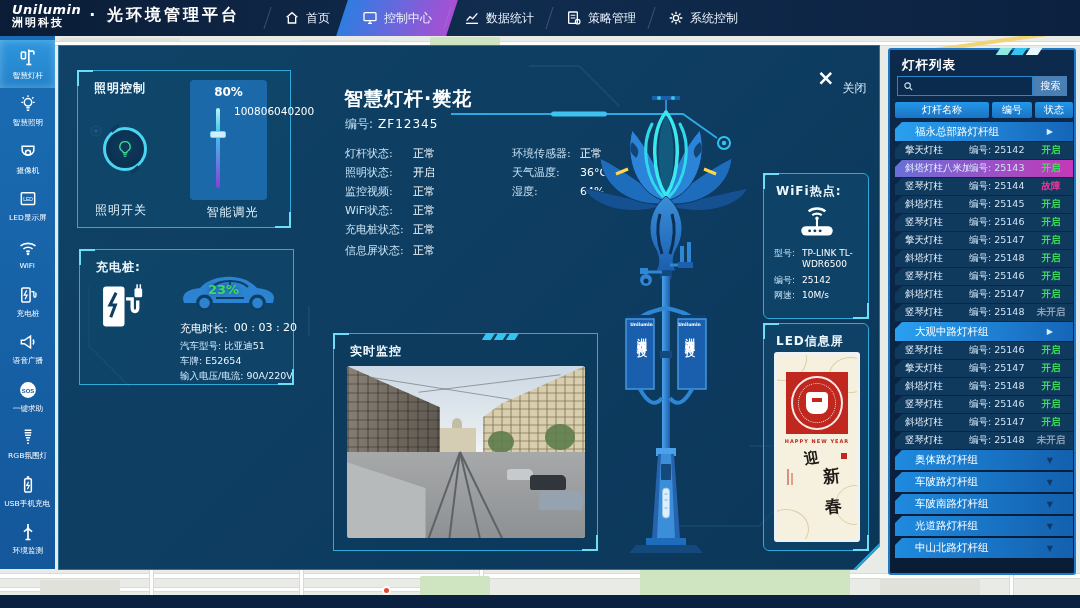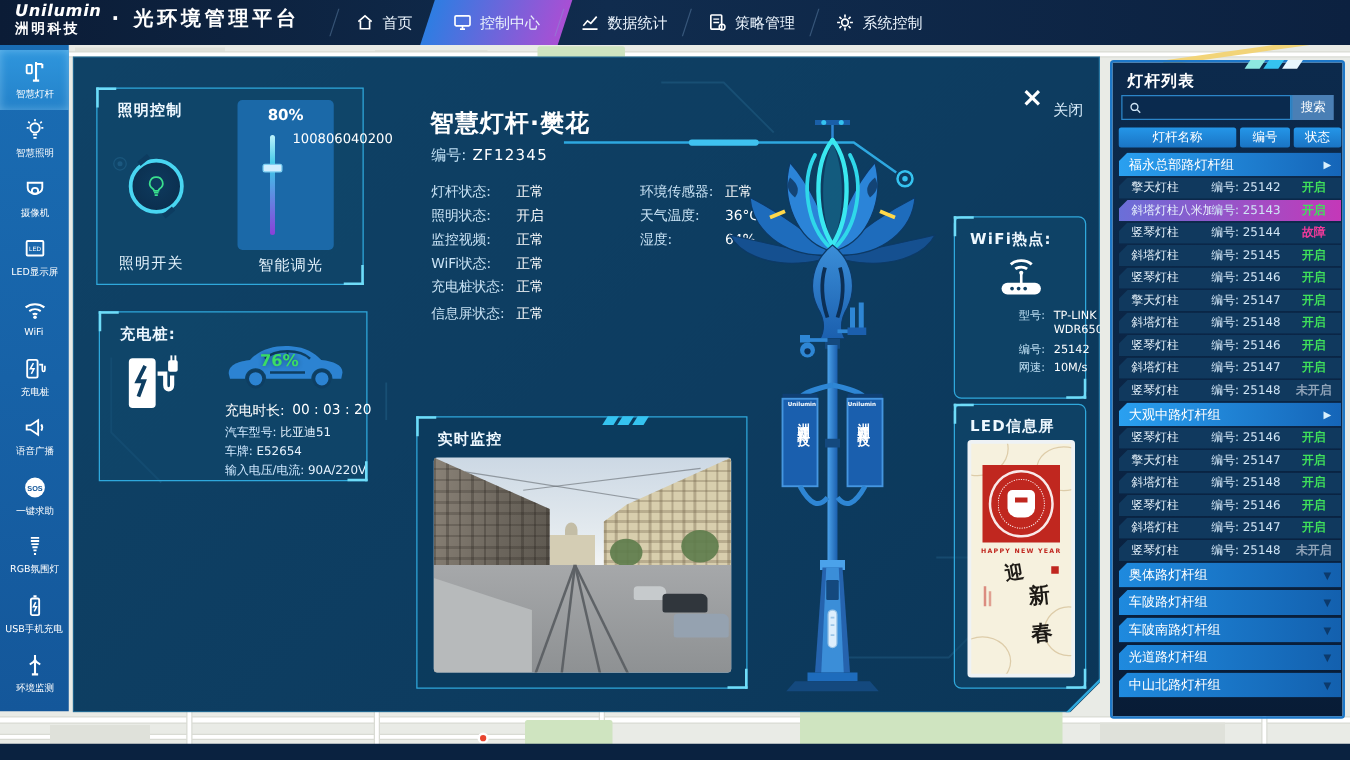--- a/index.html
+++ b/index.html
@@ -136,21 +136,21 @@
     background:linear-gradient(180deg,#a6a8aa,#8e9193); }
   .ph-walk { position:absolute; left:0; bottom:0; width:33%; height:44%; background:#b7babb;
     clip-path:polygon(0 0,100% 34%,100% 100%,0 100%); }
   .ph-track { position:absolute; left:47%; top:50%; width:2px; height:62%; background:#5e6266; transform-origin:top center; }
   .ph-car { position:absolute; border-radius:3px 5px 2px 2px; }
 
   
   .p-wifi { left:704px; top:127px; width:106px; height:146px; border-radius:6px; }
   .wifi-router { position:absolute; left:32px; top:28px; width:42px; height:40px; }
   .wifi-rows { position:absolute; left:10px; top:74px; display:flex; flex-direction:column; gap:4px; }
-  .wifi-rows .row { display:flex; font-size:9px; line-height:1.25;margin-left:41px; }
+  .wifi-rows .row { display:flex; font-size:9px; line-height:1.25; }
   .wifi-rows .wl { color:#bfe0f5; min-width:28px; }
   .wifi-rows .wv { color:#fff; width:58px; word-wrap:break-word; }
 
   
   .p-led { left:704px; top:277px; width:106px; height:228px; border-radius:6px; }
   .poster { position:absolute; left:10px; top:28px; width:86px; height:190px; background:#f6f1de;
     border:3px solid #eef2f5; border-radius:3px; overflow:hidden; }
   .po-flor { position:absolute; border:1px solid rgba(185,150,90,.4); border-radius:50%; }
   .po-red { position:absolute; left:11%; top:9%; width:78%; height:34%; background:#c0271f; }
   .po-ring1 { position:absolute; left:9%; top:7%; width:82%; height:86%; border:2px solid rgba(255,255,255,.9); border-radius:50%; }
@@ -183,21 +183,21 @@
   .rp-title { position:absolute; left:12px; top:7px; color:#fff; font-size:12.5px; font-weight:bold; letter-spacing:1px; }
   .rp-search { position:absolute; left:7px; top:26px; width:170px; height:20px; display:flex; }
   .rp-input { flex:1; background:#0a2a4e; border:1px solid #2c85c8; display:flex; align-items:center; padding:0 5px; cursor:text; }
   .rp-input svg { width:11px; height:11px; }
   .rp-btn { width:34px; background:#4a7fb5; color:#fff; font-size:10px; display:flex; align-items:center; justify-content:center; cursor:pointer; border-left:1px solid #2c85c8; }
   .rp-cols { position:absolute; left:5px; top:52px; width:178px; display:flex; gap:3px; }
   .rp-col { background:linear-gradient(180deg,#2496e8,#1a74c4); color:#fff; font-size:10px; height:16px;
     display:flex; align-items:center; justify-content:center; border-radius:2px; cursor:pointer; }
   .rp-col.c1 { width:94px; } .rp-col.c2 { width:40px; } .rp-col.c3 { width:38px; }
   .rp-body { position:absolute; left:5px; top:72px; width:178px; }
-  .lp-group { height:19px; margin-bottom:1px; display:flex; align-items:center; padding:0 8px;
+  .lp-group { height:19px; margin-bottom:1px; display:flex; align-items:center; padding:0 20px;
     background:linear-gradient(90deg,#2aa0f0,#1565b8); cursor:pointer;
     clip-path:polygon(7px 0,100% 0,100% 100%,0 100%,0 7px); }
   .lp-group.collapsed { height:20px; margin-bottom:2px; background:linear-gradient(90deg,#1f8ade,#1360ae); }
   .lp-group-name { flex:1; color:#fff; font-size:10.5px; white-space:nowrap; overflow:hidden; }
   .lp-arrow { font-size:8px; color:#d8effc; }
   .lp-group.collapsed .lp-arrow { color:#0c3a6c; }
   .lp-row { height:17px; margin-bottom:1px; display:flex; align-items:center; padding:0 6px 0 10px;
     background:#10395e; cursor:pointer; clip-path:polygon(7px 0,100% 0,100% 100%,0 100%,0 7px); }
   .lp-row.selected { background:linear-gradient(90deg,#6a6fd8,#c438b8); }
   .lp-name { flex:1; color:#e8f4fd; font-size:9.5px; white-space:nowrap; overflow:hidden; }
@@ -460,21 +460,21 @@
       <div class="chg-car">
         <svg viewBox="0 0 100 46">
           <path d="M5 31 C5 23 14 21 22 20 C30 11 43 8 55 9 C67 10 73 14 79 20 C89 21 96 24 96 30 L95 35 H88 A8.5 8.5 0 0 0 71 35 H35 A8.5 8.5 0 0 0 18 35 H6 Z" fill="#2c83d2"></path>
           <path d="M34 19 C42 11 62 11 70 19" fill="none" stroke="#0e3e62" stroke-width="2"></path>
           <path d="M52 12 L52 19" stroke="#0e3e62" stroke-width="1.6"></path>
           <circle cx="26.5" cy="35" r="6.5" fill="#2c83d2" stroke="#0e3e62" stroke-width="2.4"></circle>
           <circle cx="79.5" cy="35" r="6.5" fill="#2c83d2" stroke="#0e3e62" stroke-width="2.4"></circle>
           <path d="M38 30 H66" stroke="#0e3e62" stroke-width="2"></path>
         </svg>
       </div>
-      <div class="chg-batt">76%</div>
+      <div class="chg-batt">23%</div>
       <div class="chg-duration">
         <span>充电时长:</span>
         <span>00 : 03 : 20</span>
       </div>
       <div class="chg-details" id="chg-details">
           <div class="row"><span>汽车型号:</span> <b>比亚迪51</b></div>
           <div class="row"><span>车牌:</span> <b>E52654</b></div>
           <div class="row"><span>输入电压/电流:</span> <b>90A/220V</b></div>
         </div>
     </div>

